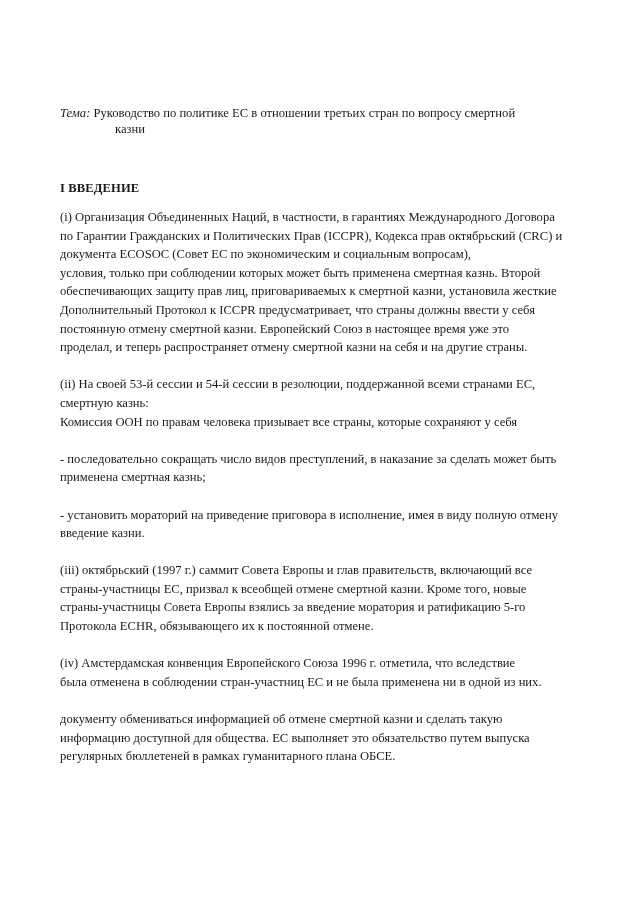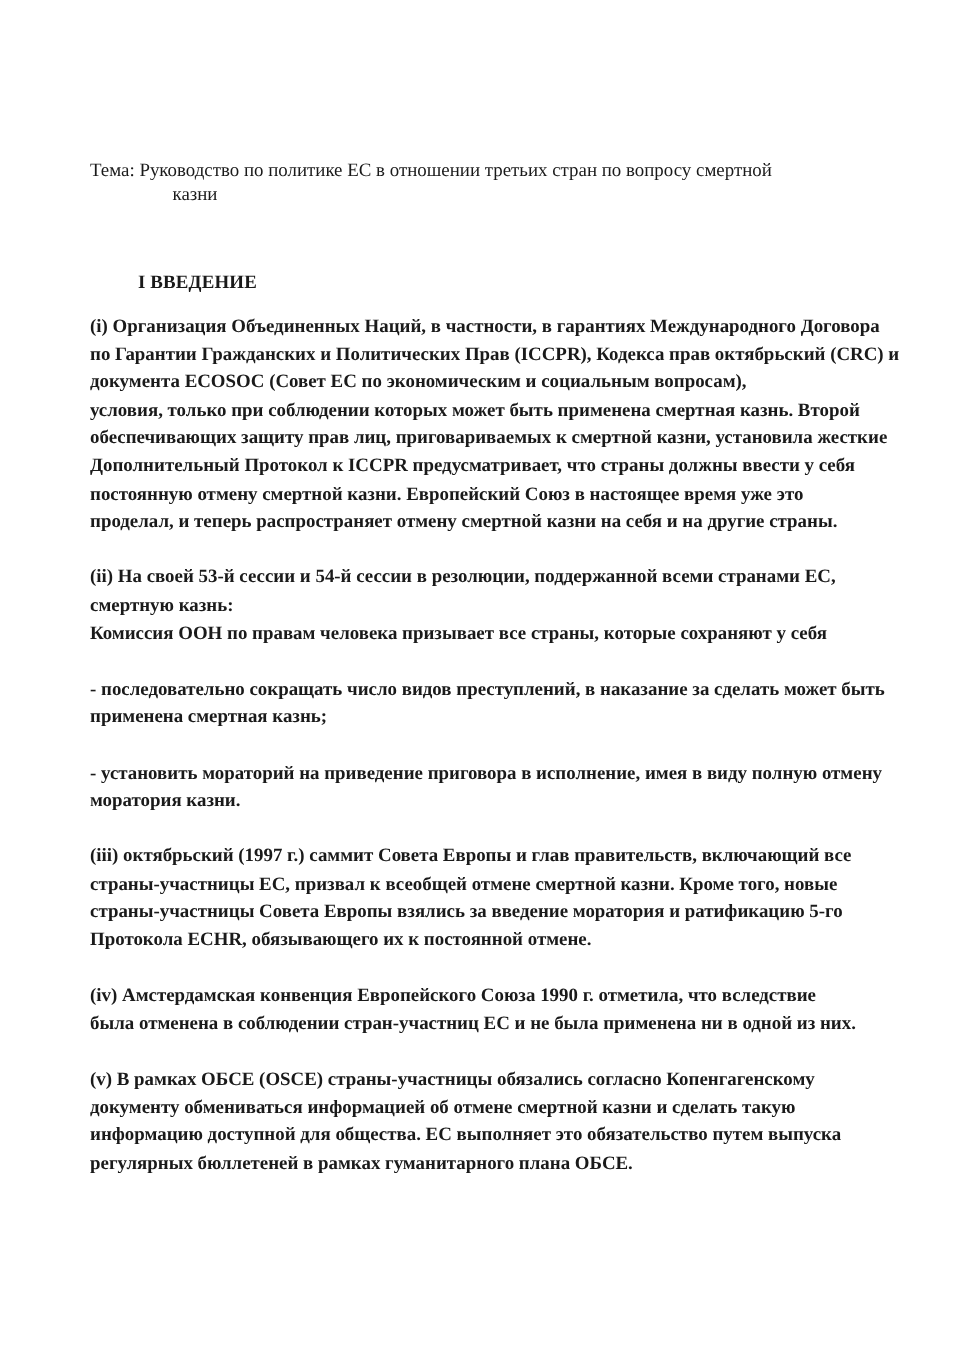--- a/index.html
+++ b/index.html
@@ -26,46 +26,45 @@
     .subject {
       position: absolute;
       left: 60px;
       top: 105px;
       width: 520px;
       font-size: 12.6px;
       line-height: 16px;
     }
     .subject .label {
       display: inline;
+      font-style: italic;
     }
     .subject .line2 {
       padding-left: 55px;
     }
     .heading {
       position: absolute;
       left: 60px;
       top: 179px;
       font-size: 12.6px;
       font-weight: bold;
       line-height: 18px;
       letter-spacing: 0.1px;
-      margin-left: 32px;
     }
     .body-text {
       position: absolute;
       left: 60px;
       top: 208px;
       width: 520px;
       font-size: 12.6px;
       line-height: 18.6px;
     }
     .body-text p {
       margin: 0 0 18.6px 0;
       white-space: nowrap;
-      font-weight: bold;
     }
     .body-text p span {
       display: block;
     }
   </style>
 </head>
 <body>
 
 <div class="page">
 
@@ -98,36 +97,35 @@
       <span>Комиссия ООН по правам человека призывает все страны, которые сохраняют у себя</span>
     </p>
 
     <p>
       <span>- последовательно сокращать число видов преступлений, в наказание за сделать может быть</span>
       <span>применена смертная казнь;</span>
     </p>
 
     <p>
       <span>- установить мораторий на приведение приговора в исполнение, имея в виду полную отмену</span>
-      <span>моратория казни.</span>
+      <span>введение казни.</span>
     </p>
 
     <p>
       <span>(iii) октябрьский (1997 г.) саммит Совета Европы и глав правительств, включающий все</span>
       <span>страны-участницы ЕС, призвал к всеобщей отмене смертной казни. Кроме того, новые</span>
       <span>страны-участницы Совета Европы взялись за введение моратория и ратификацию 5-го</span>
       <span>Протокола ECHR, обязывающего их к постоянной отмене.</span>
     </p>
 
     <p>
-      <span>(iv) Амстердамская конвенция Европейского Союза 1990 г. отметила, что вследствие</span>
+      <span>(iv) Амстердамская конвенция Европейского Союза 1996 г. отметила, что вследствие</span>
       <span>была отменена в соблюдении стран-участниц ЕС и не была применена ни в одной из них.</span>
     </p>
 
     <p>
-      <span>(v) В рамках ОБСЕ (OSCE) страны-участницы обязались согласно Копенгагенскому</span>
       <span>документу обмениваться информацией об отмене смертной казни и сделать такую</span>
       <span>информацию доступной для общества. ЕС выполняет это обязательство путем выпуска</span>
       <span>регулярных бюллетеней в рамках гуманитарного плана ОБСЕ.</span>
     </p>
 
   </div>
 </div>
 
 </body></html>

